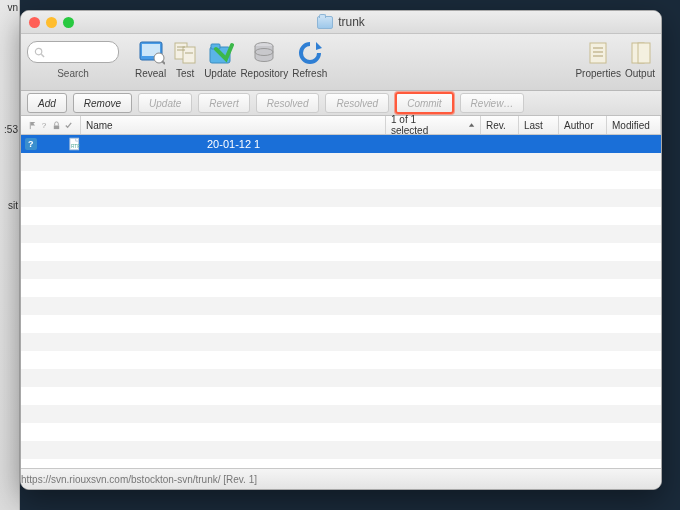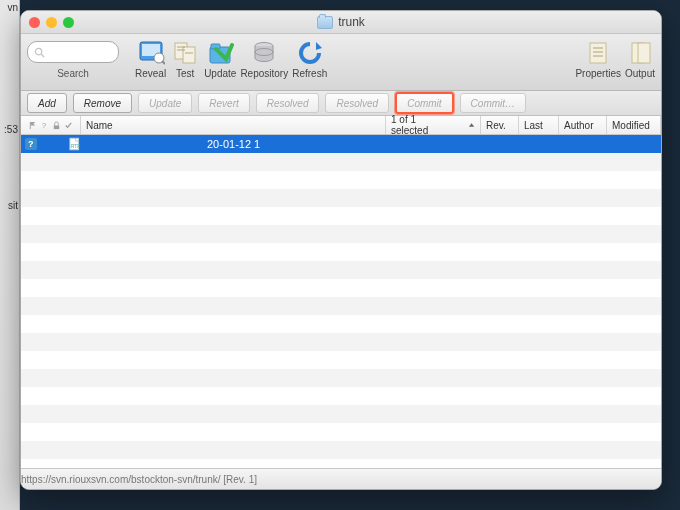--- a/index.html
+++ b/index.html
@@ -227,21 +227,21 @@
   </div>
 
   <div class="button-row">
     <div class="btn">Add</div>
     <div class="btn">Remove</div>
     <div class="btn disabled">Update</div>
     <div class="btn disabled">Revert</div>
     <div class="btn disabled">Resolved</div>
     <div class="btn disabled">Resolved</div>
     <div class="btn disabled highlight">Commit</div>
-    <div class="btn disabled">Commit…</div>
+    <div class="btn disabled">Review…</div>
   </div>
 
   <div class="header-row">
     <div class="hc-icons">
       <svg viewBox="0 0 10 10">
           <rect x="2" y="1" width="1" height="8" fill="#666"></rect>
           <path d="M3 1 h5 l-2 2 l2 2 h-5 z" fill="#666"></path>
         </svg>
       <svg viewBox="0 0 10 10">
           <text x="2" y="8" font-size="9" fill="#666">?</text>

